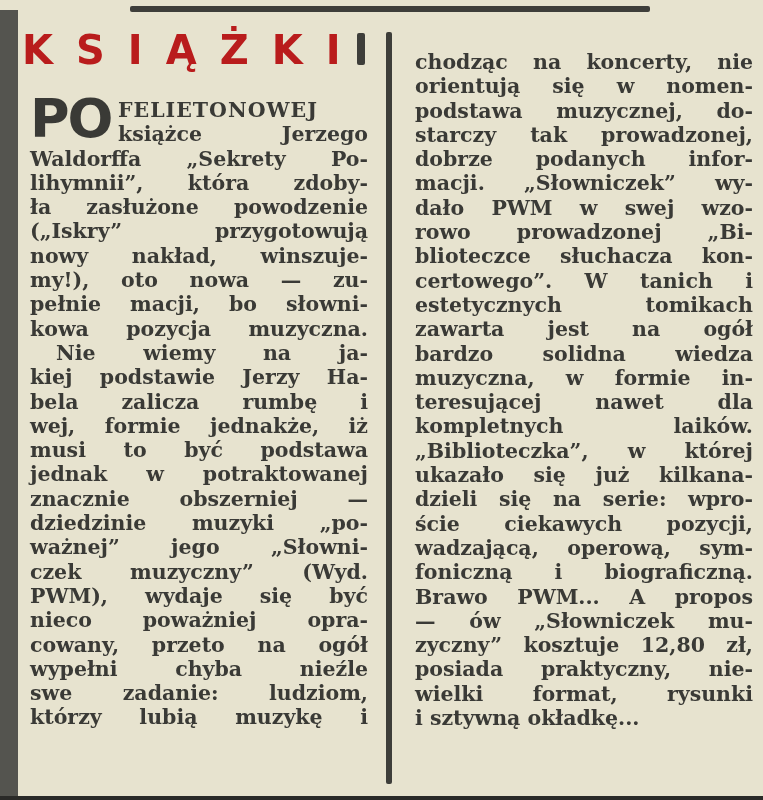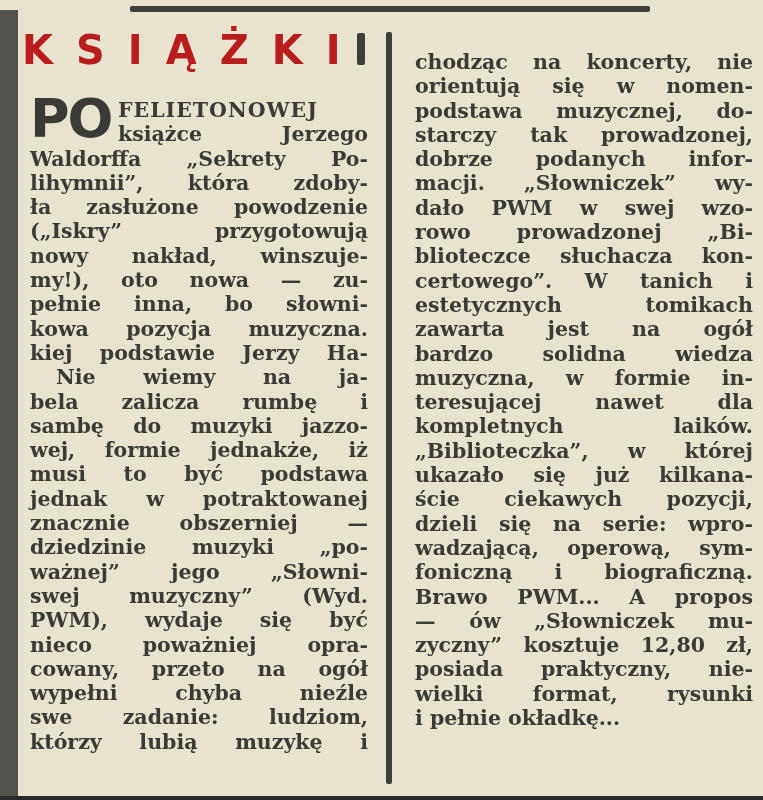--- a/index.html
+++ b/index.html
@@ -69,33 +69,32 @@
 
 <div class="col col-left">
   <span class="line lead-line lead-caps">FELIETONOWEJ</span>
   <span class="line lead-line lead-spaced" style="word-spacing: 0px; letter-spacing: 0px;">książce Jerzego</span>
   <span class="line" style="word-spacing: 0px; letter-spacing: 0px;">Waldorffa „Sekrety Po-</span>
   <span class="line" style="word-spacing: 0px; letter-spacing: 0px;">lihymnii”, która zdoby-</span>
   <span class="line" style="word-spacing: 0px; letter-spacing: 0px;">ła zasłużone powodzenie</span>
   <span class="line" style="word-spacing: 0px; letter-spacing: 0px;">(„Iskry” przygotowują</span>
   <span class="line" style="word-spacing: 0px; letter-spacing: 0px;">nowy nakład, winszuje-</span>
   <span class="line" style="word-spacing: 0px; letter-spacing: 0px;">my!), oto nowa — zu-</span>
-  <span class="line" style="word-spacing: 0px; letter-spacing: 0px;">pełnie inna, bo słowni-</span>
+  <span class="line" style="word-spacing: 0px; letter-spacing: 0px;">pełnie macji, bo słowni-</span>
   <span class="line" style="word-spacing: 0px; letter-spacing: 0px;">kowa pozycja muzyczna.</span>
+  <span class="line indent" style="word-spacing: 0px; letter-spacing: 0px;">Nie wiemy na ja-</span>
   <span class="line" style="word-spacing: 0px; letter-spacing: 0px;">kiej podstawie Jerzy Ha-</span>
-  <span class="line indent" style="word-spacing: 0px; letter-spacing: 0px;">Nie wiemy na ja-</span>
   <span class="line" style="word-spacing: 0px; letter-spacing: 0px;">bela zalicza rumbę i</span>
-  <span class="line" style="word-spacing: 0px; letter-spacing: 0px;">sambę do muzyki jazzo-</span>
   <span class="line" style="word-spacing: 0px; letter-spacing: 0px;">wej, formie jednakże, iż</span>
   <span class="line" style="word-spacing: 0px; letter-spacing: 0px;">musi to być podstawa</span>
   <span class="line" style="word-spacing: 0px; letter-spacing: 0px;">jednak w potraktowanej</span>
   <span class="line" style="word-spacing: 0px; letter-spacing: 0px;">znacznie obszerniej —</span>
   <span class="line" style="word-spacing: 0px; letter-spacing: 0px;">dziedzinie muzyki „po-</span>
   <span class="line" style="word-spacing: 0px; letter-spacing: 0px;">ważnej” jego „Słowni-</span>
-  <span class="line" style="word-spacing: 0px; letter-spacing: 0px;">swej muzyczny” (Wyd.</span>
+  <span class="line" style="word-spacing: 0px; letter-spacing: 0px;">czek muzyczny” (Wyd.</span>
   <span class="line" style="word-spacing: 0px; letter-spacing: 0px;">PWM), wydaje się być</span>
   <span class="line" style="word-spacing: 0px; letter-spacing: 0px;">nieco poważniej opra-</span>
   <span class="line" style="word-spacing: 0px; letter-spacing: 0px;">cowany, przeto na ogół</span>
   <span class="line" style="word-spacing: 0px; letter-spacing: 0px;">wypełni chyba nieźle</span>
   <span class="line" style="word-spacing: 0px; letter-spacing: 0px;">swe zadanie: ludziom,</span>
   <span class="line" style="word-spacing: 0px; letter-spacing: 0px;">którzy lubią muzykę i</span>
 </div>
 
 <div class="col col-right">
   <span class="line" style="word-spacing: 0px; letter-spacing: 0px;">chodząc na koncerty, nie</span>
@@ -109,25 +108,25 @@
   <span class="line" style="word-spacing: 0px; letter-spacing: 0px;">blioteczce słuchacza kon-</span>
   <span class="line" style="word-spacing: 0px; letter-spacing: 0px;">certowego”. W tanich i</span>
   <span class="line" style="word-spacing: 0px; letter-spacing: 0px;">estetycznych tomikach</span>
   <span class="line" style="word-spacing: 0px; letter-spacing: 0px;">zawarta jest na ogół</span>
   <span class="line" style="word-spacing: 0px; letter-spacing: 0px;">bardzo solidna wiedza</span>
   <span class="line" style="word-spacing: 0px; letter-spacing: 0px;">muzyczna, w formie in-</span>
   <span class="line" style="word-spacing: 0px; letter-spacing: 0px;">teresującej nawet dla</span>
   <span class="line" style="word-spacing: 0px; letter-spacing: 0px;">kompletnych laików.</span>
   <span class="line" style="word-spacing: 0px; letter-spacing: 0px;">„Biblioteczka”, w której</span>
   <span class="line" style="word-spacing: 0px; letter-spacing: 0px;">ukazało się już kilkana-</span>
+  <span class="line" style="word-spacing: 0px; letter-spacing: 0px;">dzieli się na serie: wpro-</span>
   <span class="line" style="word-spacing: 0px; letter-spacing: 0px;">ście ciekawych pozycji,</span>
-  <span class="line" style="word-spacing: 0px; letter-spacing: 0px;">dzieli się na serie: wpro-</span>
   <span class="line" style="word-spacing: 0px; letter-spacing: 0px;">wadzającą, operową, sym-</span>
   <span class="line" style="word-spacing: 0px; letter-spacing: 0px;">foniczną i biograficzną.</span>
   <span class="line" style="word-spacing: 0px; letter-spacing: 0px;">Brawo PWM... A propos</span>
   <span class="line" style="word-spacing: 0px; letter-spacing: 0px;">— ów „Słowniczek mu-</span>
   <span class="line" style="word-spacing: 0px; letter-spacing: 0px;">zyczny” kosztuje 12,80 zł,</span>
   <span class="line" style="word-spacing: 0px; letter-spacing: 0px;">posiada praktyczny, nie-</span>
   <span class="line" style="word-spacing: 0px; letter-spacing: 0px;">wielki format, rysunki</span>
-  <span class="line last">i pełnie okładkę...</span>
+  <span class="line last">i sztywną okładkę...</span>
 </div>
 
 <div class="bottom-edge"></div>
 
 </body></html>

